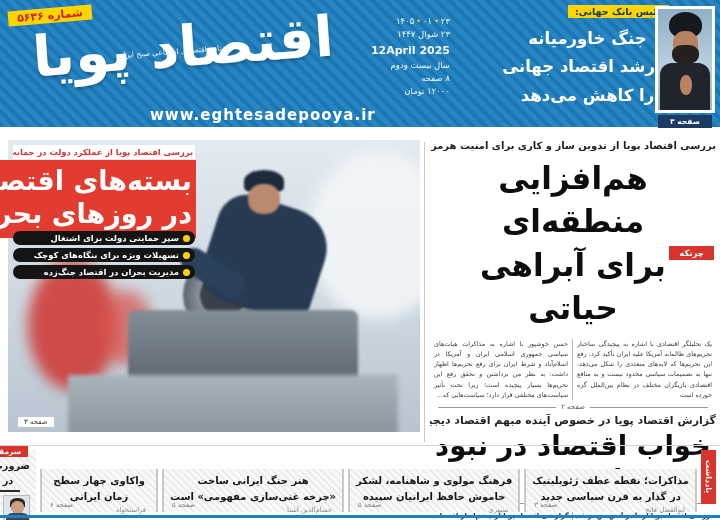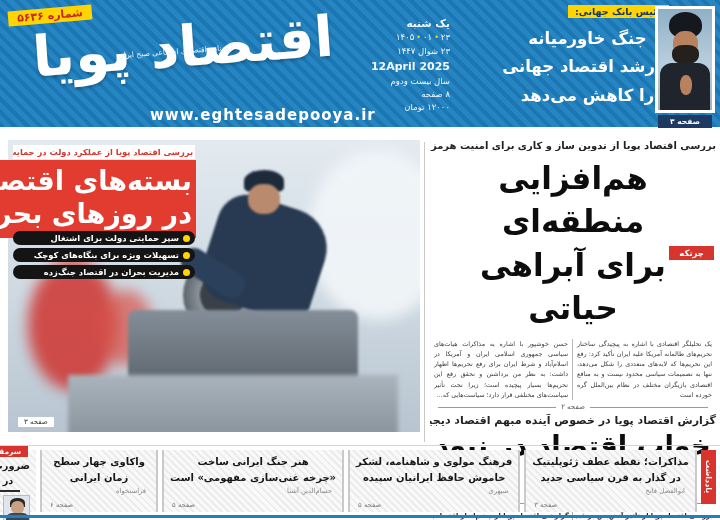--- a/index.html
+++ b/index.html
@@ -105,21 +105,21 @@
   .sub-title span { display:block; white-space:nowrap; }
 
   
   .bottom-sep { position:absolute; left:0; top:445px; width:720px; height:1px; background:#d5d5d5; }
   .bottom { position:absolute; left:6px; top:450px; width:710px; height:62px;
     display:flex; direction:rtl; gap:4px; }
   .btab { flex:0 0 15px; height:54px; background:#d6342c; color:#fff; font-size:8px; font-weight:bold;
     writing-mode:vertical-rl; text-align:center; line-height:15px; letter-spacing:1px; }
   .bcell { position:relative; padding:4px 6px 2px;
     background:repeating-linear-gradient(45deg,#ececec 0 2px,#f9f9f9 2px 5px);
-    border-right:2px solid #c9c9c9; border-left:2px solid #c9c9c9; }
+    border-right:2px solid #c9c9c9; border-left:2px solid #c9c9c9;margin-top:19px; }
   .bcell .bt { text-align:center; font-size:10px; font-weight:bold; color:#161616; line-height:1.55; }
   .bcell .bt span { display:block; white-space:nowrap; }
   .bcell .bauth { text-align:right; font-size:6.8px; color:#8a8a8a; margin-top:2px; padding-right:4px; }
   .bcell .bpage { position:absolute; left:8px; bottom:3px; font-size:6.8px; color:#777; }
   .c-mozakerat { flex:0 0 163px; }
   .c-farhang { flex:0 0 118px; }
   .c-honar { flex:0 0 118px; }
   .c-vakavi { flex:0 0 118px; }
 
   .editorial { position:relative; flex:1 1 auto; padding:3px 6px;
@@ -142,21 +142,20 @@
 
 <div class="page">
 
   <div class="banner">
     <div class="issue-badge">شماره ۵۶۳۶</div>
     <div class="logo">اقتصاد پویا</div>
     <div class="tagline">روزنامه اقتصادی اجتماعی صبح ایران</div>
     <div class="website">www.eghtesadepooya.ir</div>
 
     <div class="dateblock">
-      <div class="dl wd">یک شنبه</div>
       <div class="dl"><span>۲۳</span><span class="dot">•</span><span>۰۱</span><span class="dot">•</span><span>۱۴۰۵</span></div>
       <div class="dl">۲۳ شوال ۱۴۴۷</div>
       <div class="dl greg">12April 2025</div>
       <div class="dl">سال بیست ودوم</div>
       <div class="dl">۸ صفحه</div>
       <div class="dl">۱۲۰۰۰ تومان</div>
     </div>
 
     <div class="chip">رئیس بانک جهانی:</div>
     <div class="banner-head">

